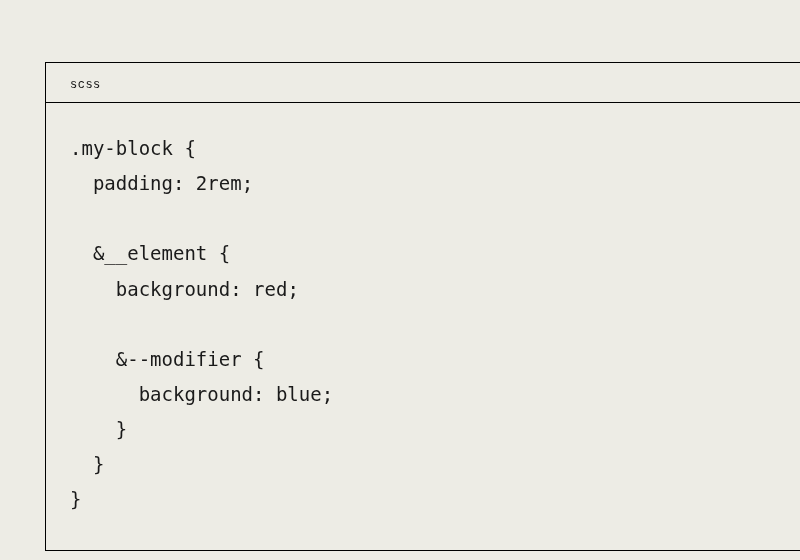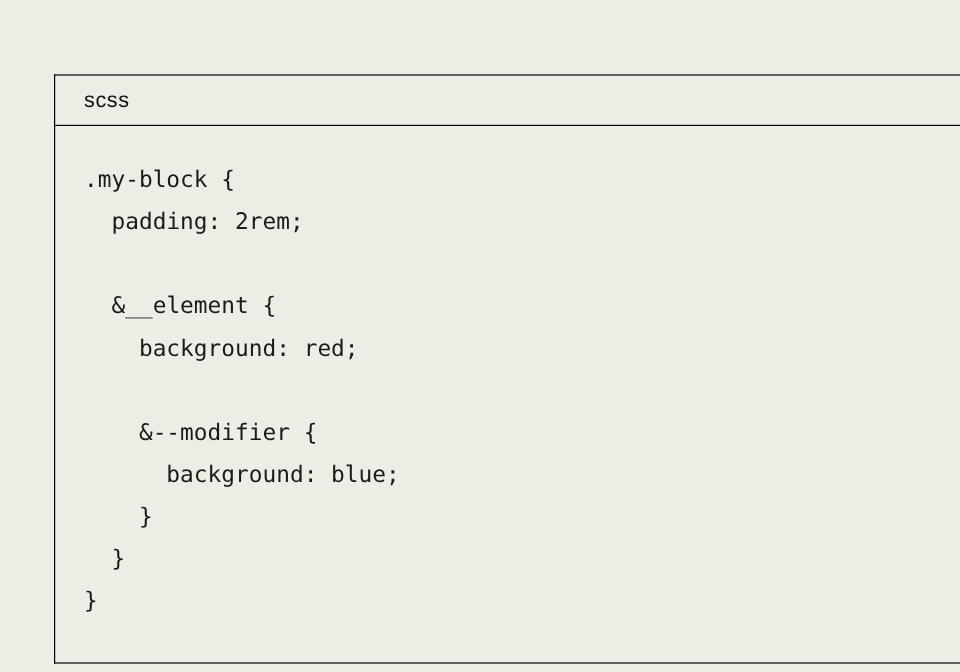--- a/index.html
+++ b/index.html
@@ -17,24 +17,24 @@
       right: 0;
       border: 1px solid #000;
       border-right: none;
       background: #edece5;
     }
     .code-header {
       border-bottom: 1px solid #000;
       padding: 10px 24px;
     }
     .lang-label {
-      font-size: 18px;
+      font-size: 12px;
       letter-spacing: 0.5px;
       color: #111;
-      font-family: Liberation Sans, sans-serif;
+      font-family: Liberation Mono, monospace;
     }
     .code-body {
       padding: 28px 11px 32px 24px;
     }
     pre.code {
       font-family: ui-monospace, "SF Mono", Menlo, Monaco, Consolas, monospace;
       font-size: 19px;
       line-height: 1.85;
       color: #1a1a1a;
       white-space: pre;

